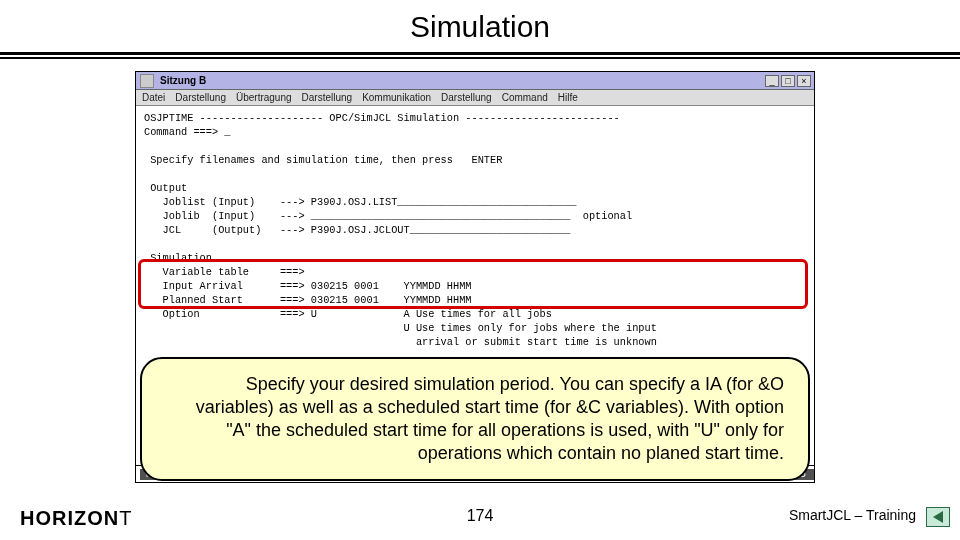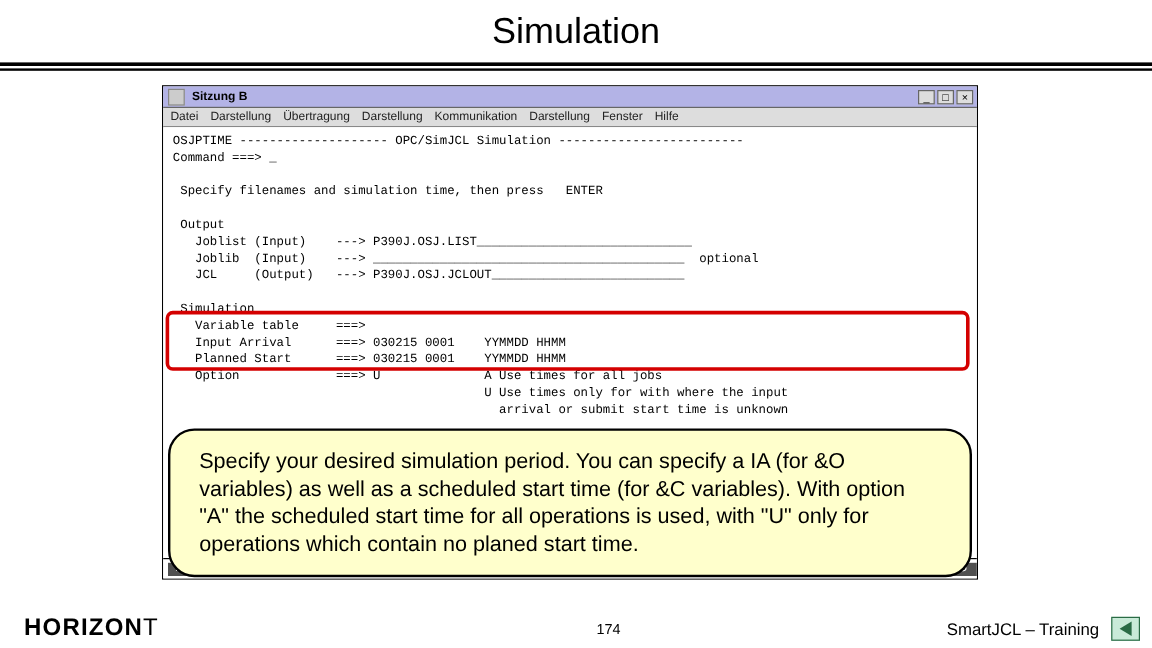--- a/index.html
+++ b/index.html
@@ -17,26 +17,26 @@
   .tw-ctrls { display: flex; gap: 2px; padding-right: 3px; }
   .tw-ctrls span { width: 14px; height: 12px; background: #ddd; border: 1px solid #666; font-size: 9px; line-height: 10px; text-align: center; color:#000; }
   .tw-menu { height: 16px; background: #ddd; border-bottom: 1px solid #888; font-size: 10px; display: flex; align-items: center; padding-left: 6px; gap: 10px; color: #222; }
   .term { position: relative; background: #fff; color: #000; font-family: "Courier New", monospace; font-size: 10.3px; line-height: 14px; padding: 5px 8px 4px 8px; white-space: pre; height: 360px; }
   .status { position: absolute; bottom: 0; left: 0; right: 0; height: 17px; background: #fff; border-top: 1px solid #000; display: flex; align-items: center; font-family: "Courier New", monospace; font-size: 10px; color:#000; }
   .status .sb { background:#505050; color:#fff; padding: 0 6px; margin-left: 4px; }
   .status .right { margin-left: auto; padding: 0 8px; background:#505050; color:#fff; }
   
   .redbox { position: absolute; border: 3px solid #d40000; border-radius: 6px; pointer-events: none; }
   
-  .callout { position: absolute; left: 140px; top: 298px; width: 670px; background: #ffffcc; border: 2px solid #000; border-radius: 22px; padding: 14px 24px 14px 24px; font-size: 18px; line-height: 23px; text-align: left; color:#000; }
+  .callout { position: absolute; left: 140px; top: 298px; width: 670px; background: #ffffcc; border: 2px solid #000; border-radius: 22px; padding: 14px 24px 14px 24px; font-size: 18px; line-height: 23px; text-align: right; color:#000; }
   
-  .footer { position: absolute; left: 0; bottom: 0; width: 960px; height: 34px; display: flex; align-items: center; border-top: 1px solid #fff; }
+  .footer { position: absolute; left: 0; bottom: 0; width: 960px; height: 34px; display: flex; border-top: 1px solid #fff; }
   .footer .brand { font-size: 20px; padding-left: 20px; letter-spacing: 1px; }
   .footer .brand b { font-weight: bold; }
-  .footer .pg { position: absolute; left: 50%; transform: translateX(-50%); font-size: 12px; margin-left: 27px; }
+  .footer .pg { position: absolute; left: 50%; transform: translateX(-50%); font-size: 16px; }
   .footer .course { position: absolute; right: 44px; font-size: 14px; }
   .footer .navicon { position: absolute; right: 10px; width: 24px; height: 20px; background: #c9ead8; border: 1px solid #2a6b45; display:flex; align-items:center; justify-content:center; }
   .footer .navicon::before { content:""; border-right: 10px solid #2a6b45; border-top: 6px solid transparent; border-bottom: 6px solid transparent; }
 </style>
 </head>
 <body>
 <div class="slide">
 
   <div class="title">Simulation</div>
   <div class="rule"></div>
@@ -53,39 +53,39 @@
           <span>×</span>
         </div>
       </div>
       <div class="tw-menu">
         <span>Datei</span>
         <span>Darstellung</span>
         <span>Übertragung</span>
         <span>Darstellung</span>
         <span>Kommunikation</span>
         <span>Darstellung</span>
-        <span>Fenster</span>
+        <span>Command</span>
         <span>Hilfe</span>
       </div>
       <div class="term"><span>OSJPTIME -------------------- OPC/SimJCL Simulation -------------------------</span>
 <span>Command ===&gt; _</span>
 <span></span>
 <span> Specify filenames and simulation time, then press   ENTER</span>
 <span></span>
 <span> Output</span>
 <span>   Joblist (Input)    ---&gt; P390J.OSJ.LIST_____________________________</span>
 <span>   Joblib  (Input)    ---&gt; __________________________________________  optional</span>
 <span>   JCL     (Output)   ---&gt; P390J.OSJ.JCLOUT__________________________</span>
 <span></span>
 <span> Simulation</span>
 <span>   Variable table     ===&gt;</span>
 <span>   Input Arrival      ===&gt; 030215 0001    YYMMDD HHMM</span>
 <span>   Planned Start      ===&gt; 030215 0001    YYMMDD HHMM</span>
 <span>   Option             ===&gt; U              A Use times for all jobs</span>
-<span>                                          U Use times only for with where the input</span>
+<span>                                          U Use times only for jobs where the input</span>
 <span>                                            arrival or submit start time is unknown</span>
 <span></span>
 <span> Parameters</span>
 <span>   Sort                               N   Sort jobs by Planned start time</span>
 <span>   Submit                             S   Submit job, E edit before submit</span></div>
       <div class="status">
         <span class="sb">MA</span>
         <span class="sb">b</span>
         <span class="right">03/015</span>
       </div>

